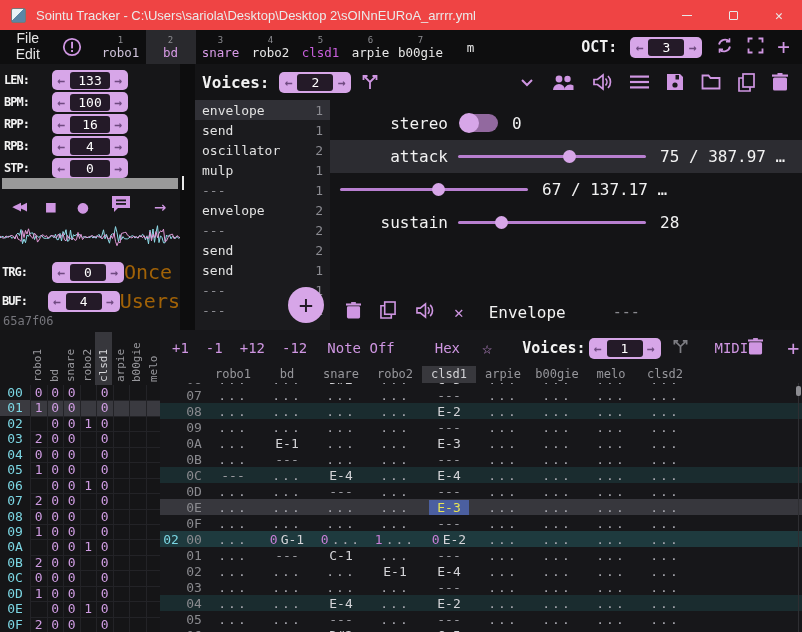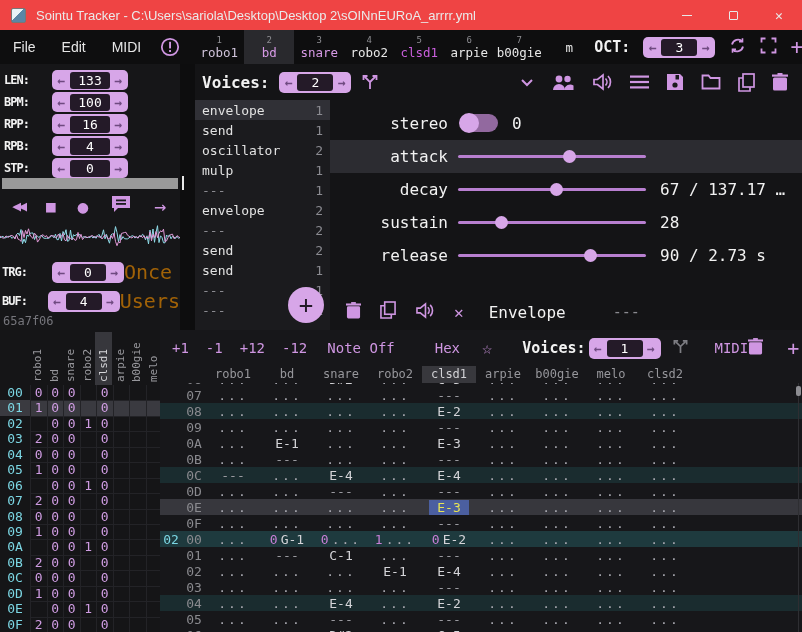--- a/index.html
+++ b/index.html
@@ -15,21 +15,21 @@
               background:linear-gradient(135deg,#e9f3f7 0 45%,#5b86a6 45% 100%); border:1px solid #777; }
   .win-controls { margin-left:auto; display:flex; height:30px; }
   .win-btn { width:46px; height:30px; display:flex; align-items:center; justify-content:center; color:#e8e8e8; }
   .min-glyph { width:10px; height:1px; background:#e8e8e8; }
   .max-glyph { width:9px; height:9px; border:1px solid #e8e8e8; border-radius:1px; }
   .close-glyph { font-size:13px; font-family:"DejaVu Sans Mono",monospace; }
 
   
   .menubar { position:absolute; top:30px; left:0; width:802px; height:34px; background:#0e0e0f;
              display:flex; align-items:center; }
-  #menus { display:flex; align-items:center; height:34px; }
+  #menus { display:flex; align-items:center; height:34px;flex-direction:column; }
   .menu-item { padding:0 13px; font-size:14px; color:#e6e6e6; font-family:"Liberation Sans",sans-serif; }
   .warn-icon { margin:0 8px 0 6px; display:flex; }
   #tabs { display:flex; height:34px; margin-left:6px; }
   .tab { width:50px; height:34px; display:flex; flex-direction:column; align-items:center; justify-content:center; }
   .tab.sel { background:#29292d; }
   .tab-num { font-size:9px; color:#8d8d92; line-height:10px; }
   .tab-label { font-size:12.5px; line-height:15px; }
   .oct-group { margin-left:auto; display:flex; align-items:center; gap:13px; padding-right:12px; }
   .oct-label { font-size:15px; font-weight:bold; color:#f2f2f2; }
 
@@ -449,41 +449,34 @@
                 <div class="knob"></div>
               </div>
             <div class="pvalue">0</div>
           </div>
           <div id="sliders">
               <div class="prow rowsel">
                 <div class="plabel">attack</div>
                 <div class="ptrack">
                   <div class="pknob" style="left: 59%;"></div>
                 </div>
+                <div class="pvalue">75 / 387.97 …</div>
               </div>
               <div class="prow">
-                <div class="plabel">decay</div>
                 <div class="ptrack">
                   <div class="pknob" style="left: 52%;"></div>
                 </div>
                 <div class="pvalue">67 / 137.17 …</div>
               </div>
               <div class="prow">
                 <div class="plabel">sustain</div>
                 <div class="ptrack">
                   <div class="pknob" style="left: 23%;"></div>
                 </div>
                 <div class="pvalue">28</div>
-              </div>
-              <div class="prow">
-                <div class="plabel">release</div>
-                <div class="ptrack">
-                  <div class="pknob" style="left: 70%;"></div>
-                </div>
-                <div class="pvalue">90 / 2.73 s</div>
               </div>
             </div>
           <div class="u-footer">
             <span><svg width="15" height="17" viewBox="0 0 16 18">
                   <rect x="1" y="4.5" width="14" height="13" rx="1.5" fill="#cf96e2"></rect>
                   <rect x="0" y="1.5" width="16" height="2.2" fill="#cf96e2"></rect>
                   <rect x="5.5" y="0" width="5" height="2" fill="#cf96e2"></rect>
                 </svg></span>
             <span><svg width="16" height="18" viewBox="0 0 17 19" fill="none" stroke="#cf96e2" stroke-width="1.7">
                   <rect x="5" y="1" width="11" height="13"></rect>

